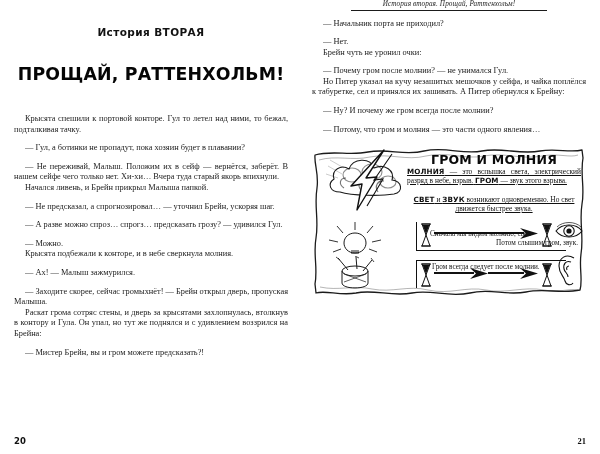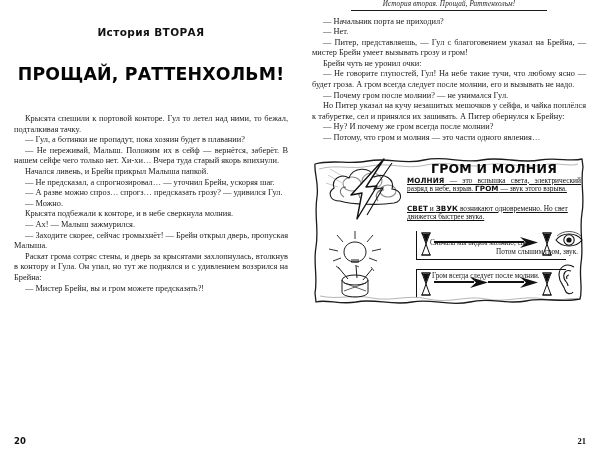--- a/index.html
+++ b/index.html
@@ -54,21 +54,21 @@
   .body{
     font-size:8.35px;
     line-height:10.6px;
     text-align:justify;
     text-justify:inter-word;
     hyphens:manual;
   }
   .page-left .body{margin-top:30px;}
   .page-right .body{margin-top:0;}
   .body p{margin:0;text-indent:11px;}
-  .body p.dlg{text-indent:11px;}
+  .body p.dlg{text-indent:11px;margin-top:8px;}
 
   
   .infobox{
     position:relative;
     margin-top:9px;
     width:274px;
     height:152px;
     box-sizing:border-box;
   }
   .infobox svg.frame{position:absolute;inset:0;width:100%;height:100%;}
@@ -90,21 +90,21 @@
     color:#111;
     text-decoration:underline;
   }
   .ib-para .kw{
     font-family:"DejaVu Sans", sans-serif;
     font-weight:bold;
     font-size:7.2px;
     letter-spacing:.1px;
   }
   .ib-p1{top:24px;}
-  .ib-p2{top:52px;text-align:left;}
+  .ib-p2{top:52px;text-align:center;}
 
   .ib-cap{
     position:absolute;
     font-size:7.2px;line-height:8.6px;
     color:#111;
   }
   .cap-a{left:118px;top:86px;width:140px;text-align:left;}
   .cap-b{left:118px;top:95px;width:148px;text-align:right;}
   .cap-c{left:120px;top:119px;width:130px;text-align:left;}
 
@@ -155,23 +155,21 @@
     <div class="folio folio-l">20</div>
   </div>
 
   <div class="page page-right">
 
     <div class="running-head">История вторая. Прощай, Раттенхольм!</div>
 
     <div class="body">
       <p class="dlg">— Начальник порта не приходил?</p>
       <p class="dlg">— Нет.</p>
-      <p class="dlg">— Питер, представляешь, — Гул с благоговением указал на Брейна, — мистер Брейн умеет вызывать грозу и гром!</p>
       <p>Брейн чуть не уронил очки:</p>
-      <p class="dlg">— Не говорите глупостей, Гул! На небе такие тучи, что любому ясно — будет гроза. А гром всегда следует после молнии, его и вызывать не надо.</p>
       <p class="dlg">— Почему гром после молнии? — не унимался Гул.</p>
       <p>Но Питер указал на кучу незашитых мешочков у сейфа, и чайка поплёлся к табуретке, сел и принялся их зашивать. А Питер обернулся к Брейну:</p>
       <p class="dlg">— Ну? И почему же гром всегда после молнии?</p>
       <p class="dlg">— Потому, что гром и молния — это части одного явления…</p>
     </div>
 
     <div class="infobox">
 
       <svg class="frame" viewBox="0 0 274 152" preserveAspectRatio="none">
         <path d="M3,11 C20,6 38,12 56,8 C76,4 92,12 112,7 C134,2 150,11 170,7

